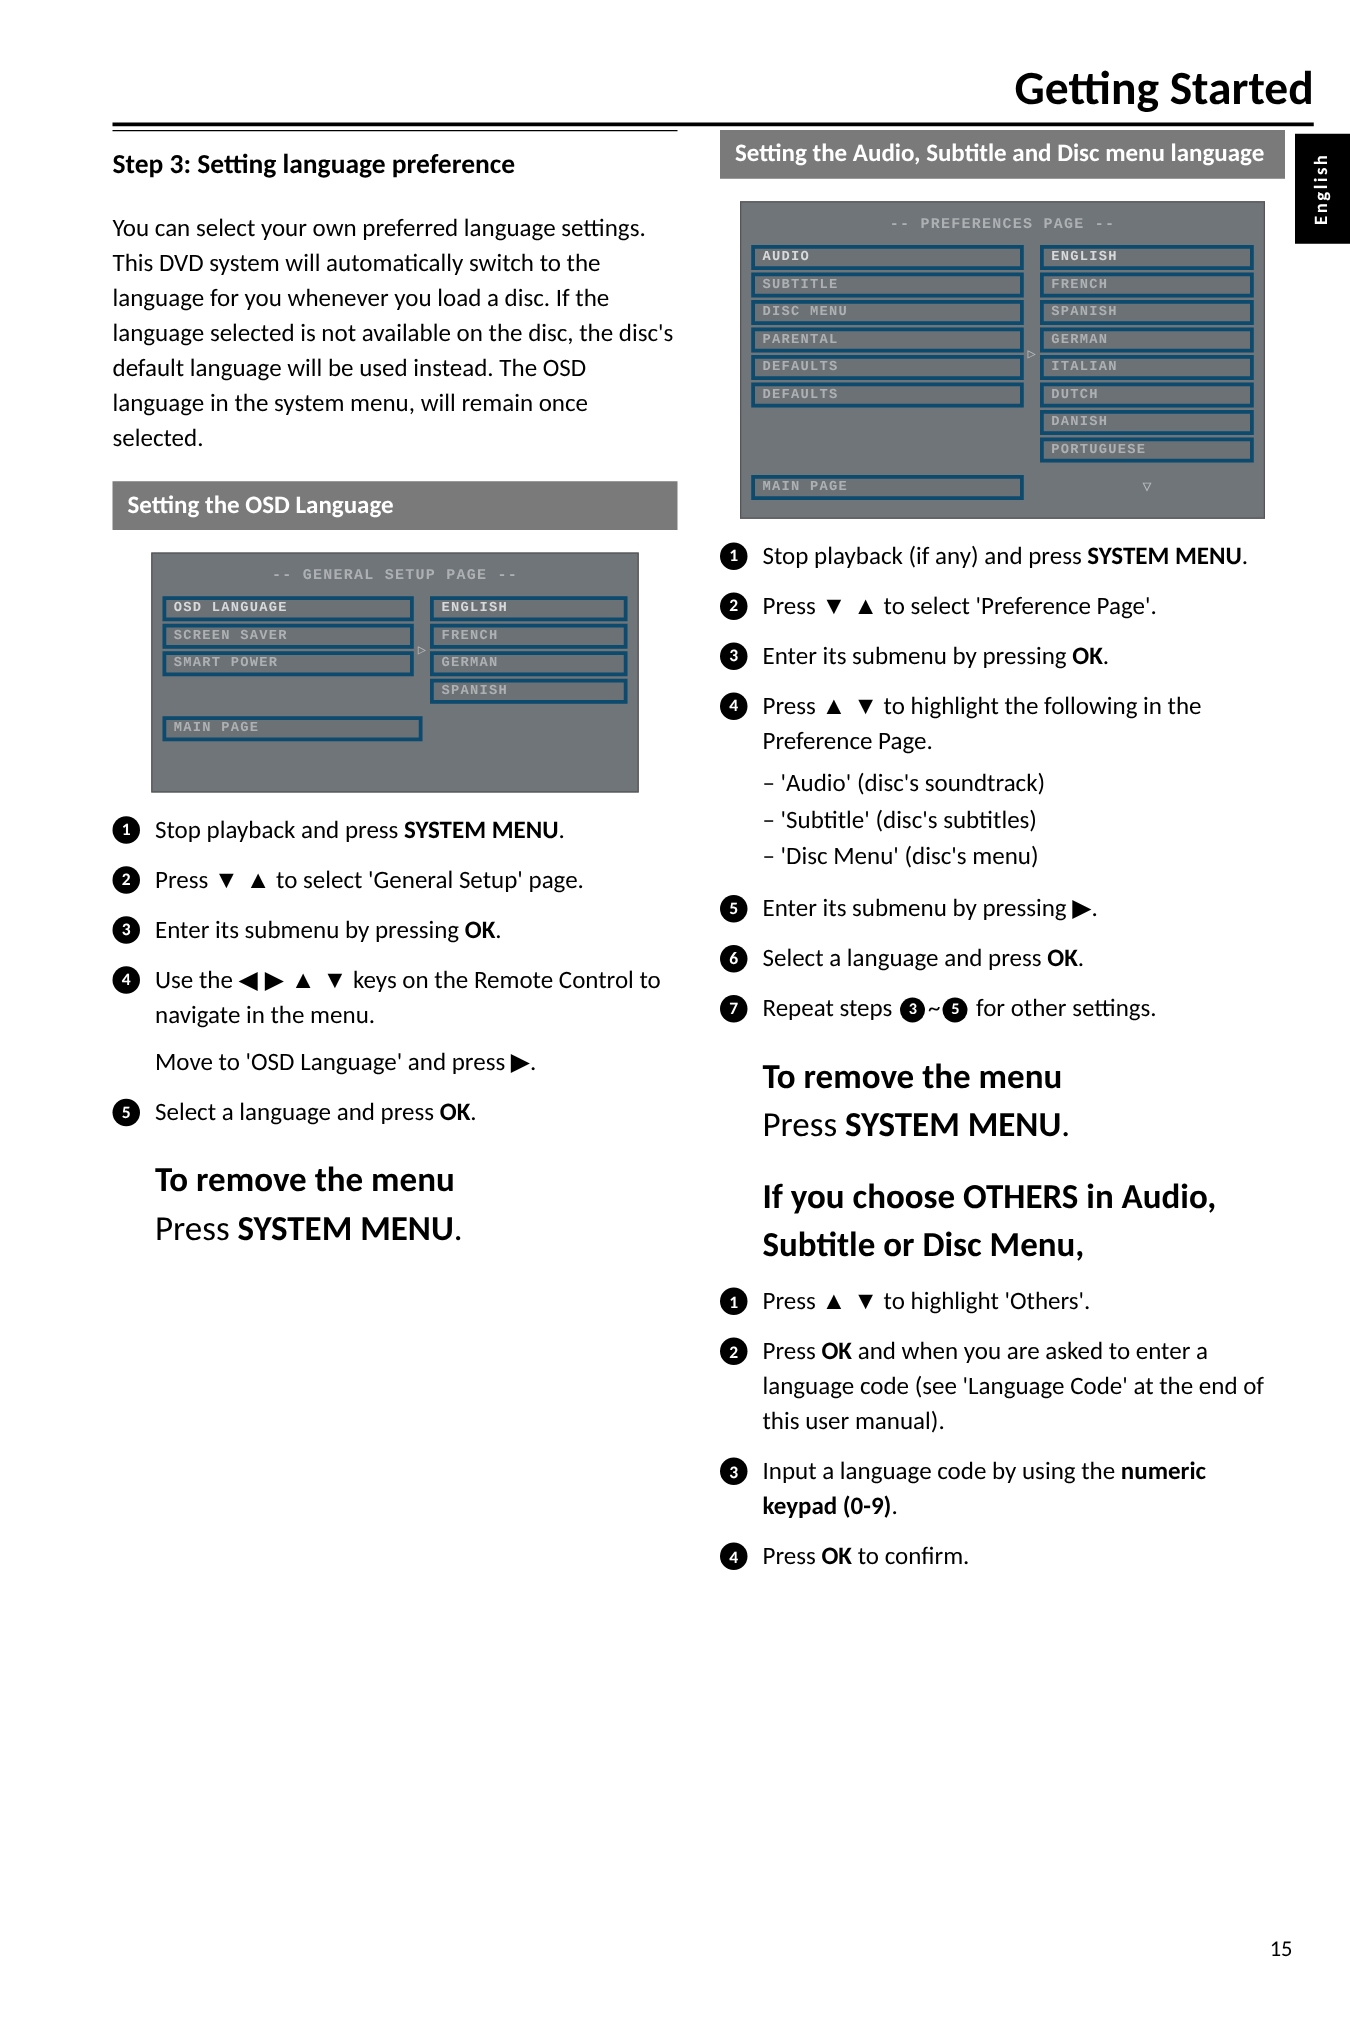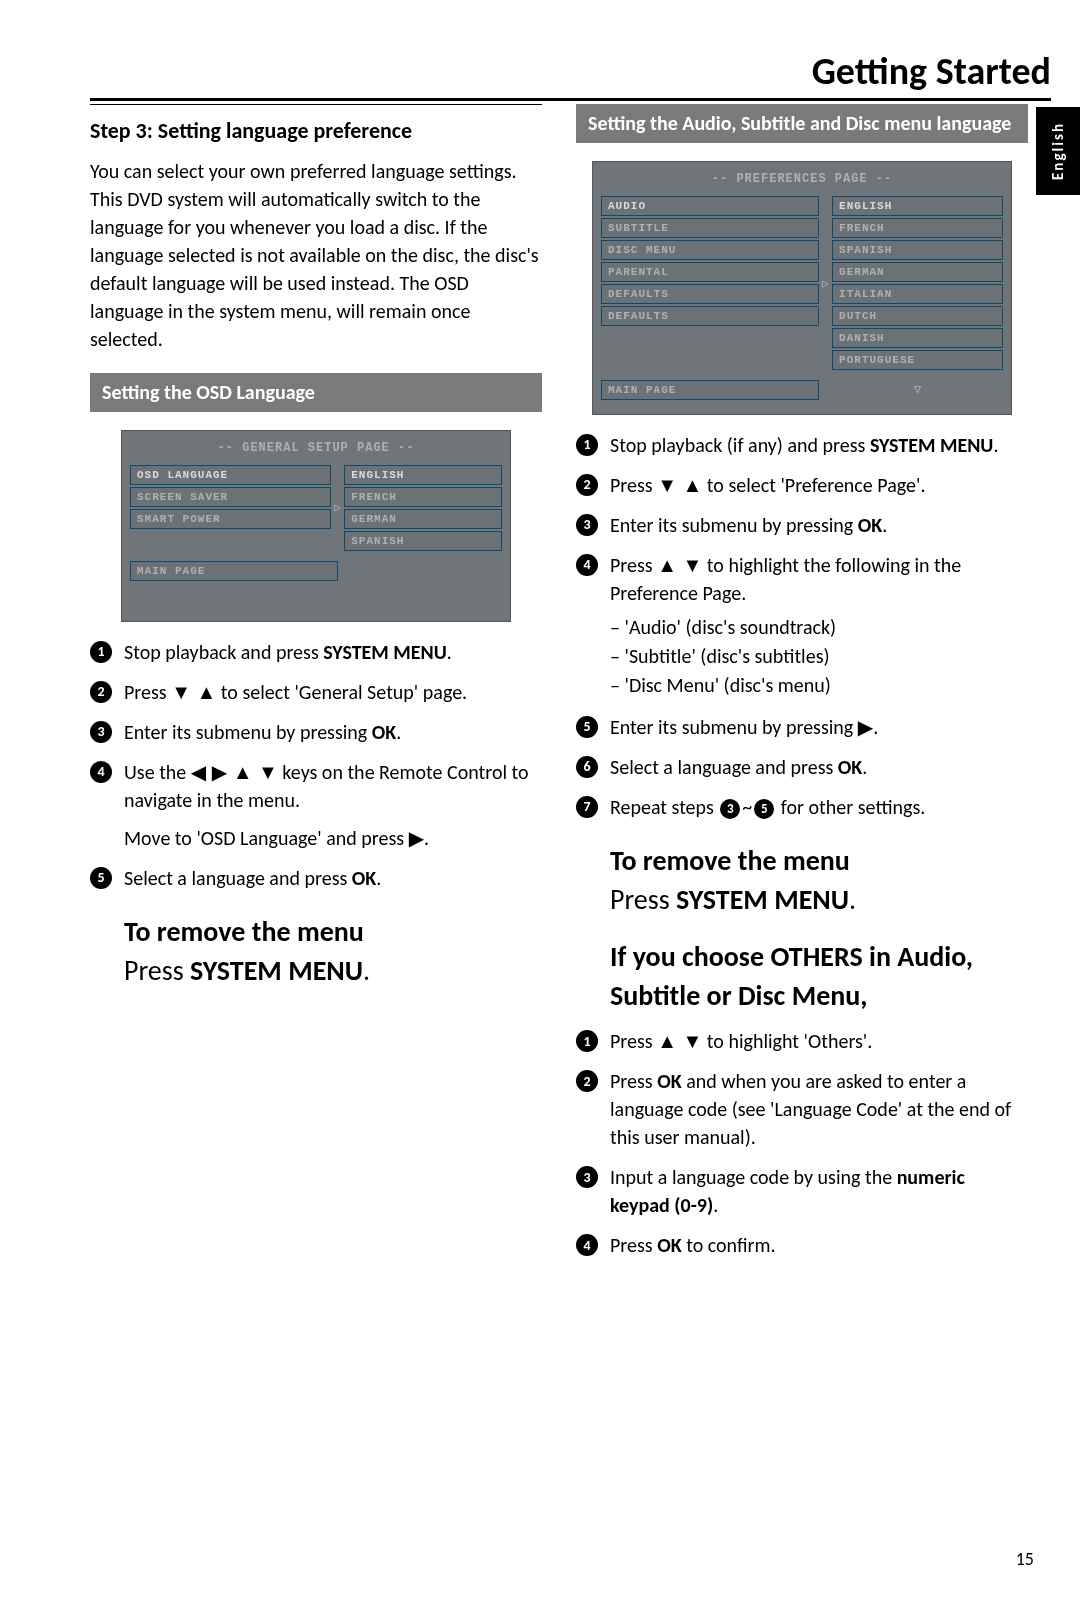--- a/index.html
+++ b/index.html
@@ -41,21 +41,21 @@
   .content {
     position: absolute;
     top: 104px;
     left: 90px;
     width: 940px;
     display: flex;
     gap: 34px;
   }
   .col { width: 452px; }
   .step-rule { border-top: 1.5px solid #000; margin-bottom: 12px; }
-  .step-title { font-size: 22px; font-weight: 700; line-height: 1.25; margin-bottom: 12px; }
+  .step-title { font-size: 22px; font-weight: 700; line-height: 1.25; margin-bottom: 24px; }
   .body-text { font-size: 20px; line-height: 1.4; margin-bottom: 20px; }
   .section-bar {
     background: #7a7a7a;
     color: #fff;
     font-weight: 700;
     font-size: 20px;
     padding: 7px 10px 7px 12px;
     line-height: 1.25;
     margin-bottom: 18px;
   }
@@ -87,21 +87,21 @@
     width: 390px;
     margin: 0 auto 16px auto;
     border: 1px solid #555;
     background: #707579;
     padding: 10px 8px 40px 8px;
     font-family: "Courier New", monospace;
     color: #aeb1b4;
   }
   .scr-title { text-align: center; font-size: 12px; letter-spacing: 1px; margin-bottom: 10px; font-weight:600; }
   .scr-cell, .scr-cell-r {
-    border: 1px solid #0c4a6e;
+    border: 3px solid #0c4a6e;
     background: #6c7175;
     font-size: 11px;
     letter-spacing: 1px;
     padding: 2px 6px;
     height: 20px;
     display: flex; align-items: center;
     font-weight:600;
   }
   .scr-col-left { width: 56%; display:flex; flex-direction:column; gap:2px; }
   .scr-col-right { width: 44%; display:flex; flex-direction:column; gap:2px; }

